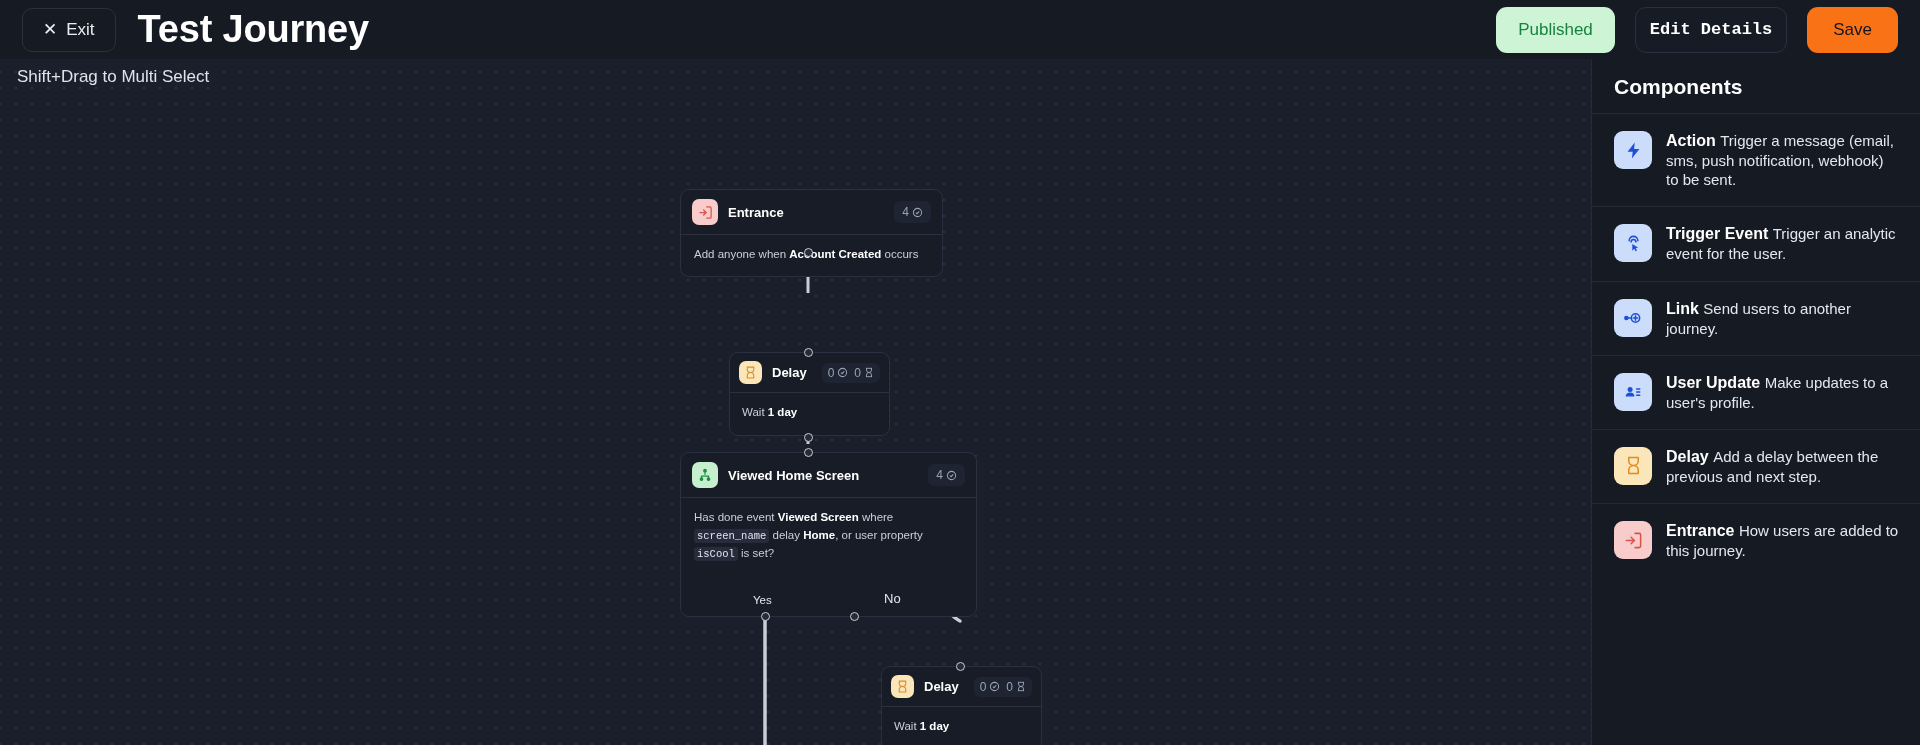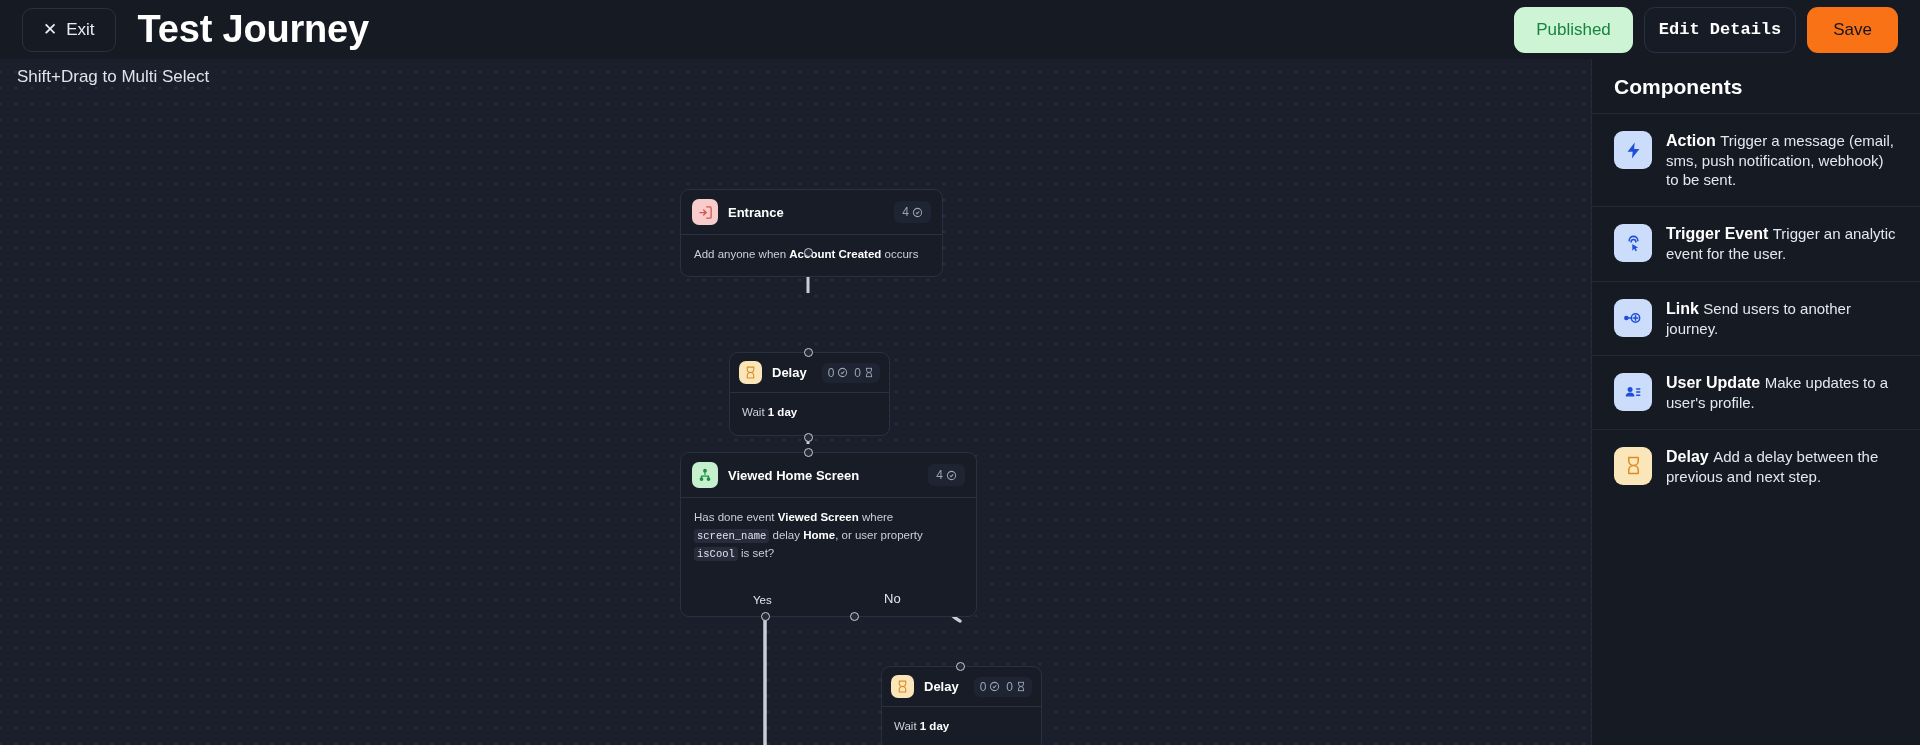--- a/index.html
+++ b/index.html
@@ -35,21 +35,21 @@
   }
   .journey-title {
     margin-left: 22px;
     font-size: 38px;
     font-weight: bold;
     color: #ffffff;
     letter-spacing: -0.2px;
   }
   .topbar-right {
     margin-left: auto;
-    display: flex; align-items: flex-start; gap: 11px;
+    display: flex; align-items: flex-start; gap: 20px;
   }
   .pill-published {
     height: 46px; padding: 0 22px;
     display: flex; align-items: center;
     border-radius: 11px;
     background: #cdf5d5;
     color: #17833f;
     font-size: 17px;
     cursor: pointer;
   }
@@ -404,13 +404,26 @@
       <svg width="19" height="19" viewBox="0 0 24 24" fill="none" stroke="#e08a22" stroke-width="1.9" stroke-linecap="round" stroke-linejoin="round">
         <path d="M6 2h12M6 22h12M6 2v4a6 6 0 0 0 6 6 6 6 0 0 0 6-6V2M6 22v-4a6 6 0 0 1 6-6 6 6 0 0 1 6 6v4"></path>
       </svg>
     </span>
     <span class="comp-text">
       <span class="comp-name">Delay</span>
       <span class="comp-desc">Add a delay between the previous and next step.</span>
     </span>
   </div>
 
+  <div class="comp-item">
+    <span class="comp-icon" style="background:#f7ccca">
+      <svg width="19" height="19" viewBox="0 0 24 24" fill="none" stroke="#d8524c" stroke-width="1.9" stroke-linecap="round" stroke-linejoin="round">
+        <path d="M14 3H19a2 2 0 0 1 2 2v14a2 2 0 0 1-2 2h-5"></path>
+        <polyline points="9 16 13 12 9 8"></polyline>
+          <line x1="13" y1="12" x2="3" y2="12"></line>
+      </svg>
+    </span>
+    <span class="comp-text">
+      <span class="comp-name">Entrance</span>
+      <span class="comp-desc">How users are added to this journey.</span>
+    </span>
+  </div>
 </div>
 
 </body></html>

